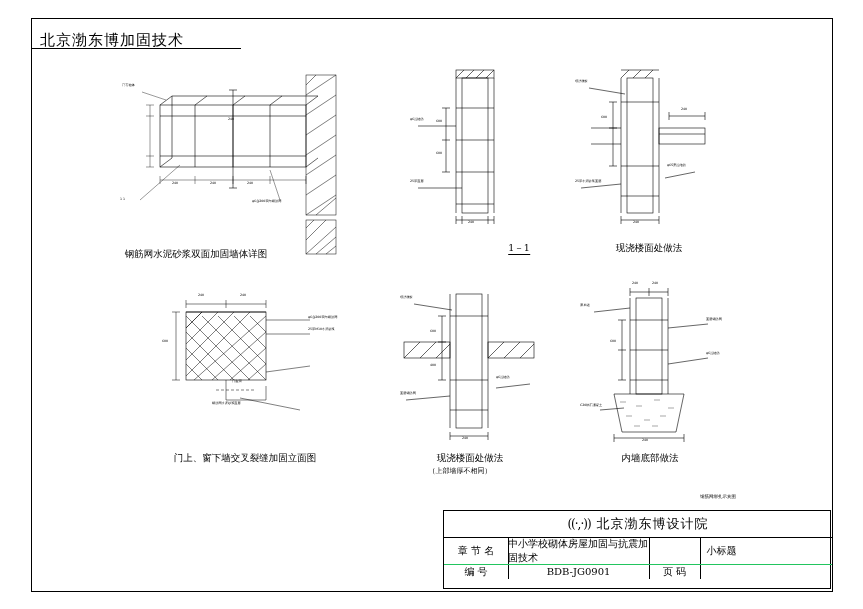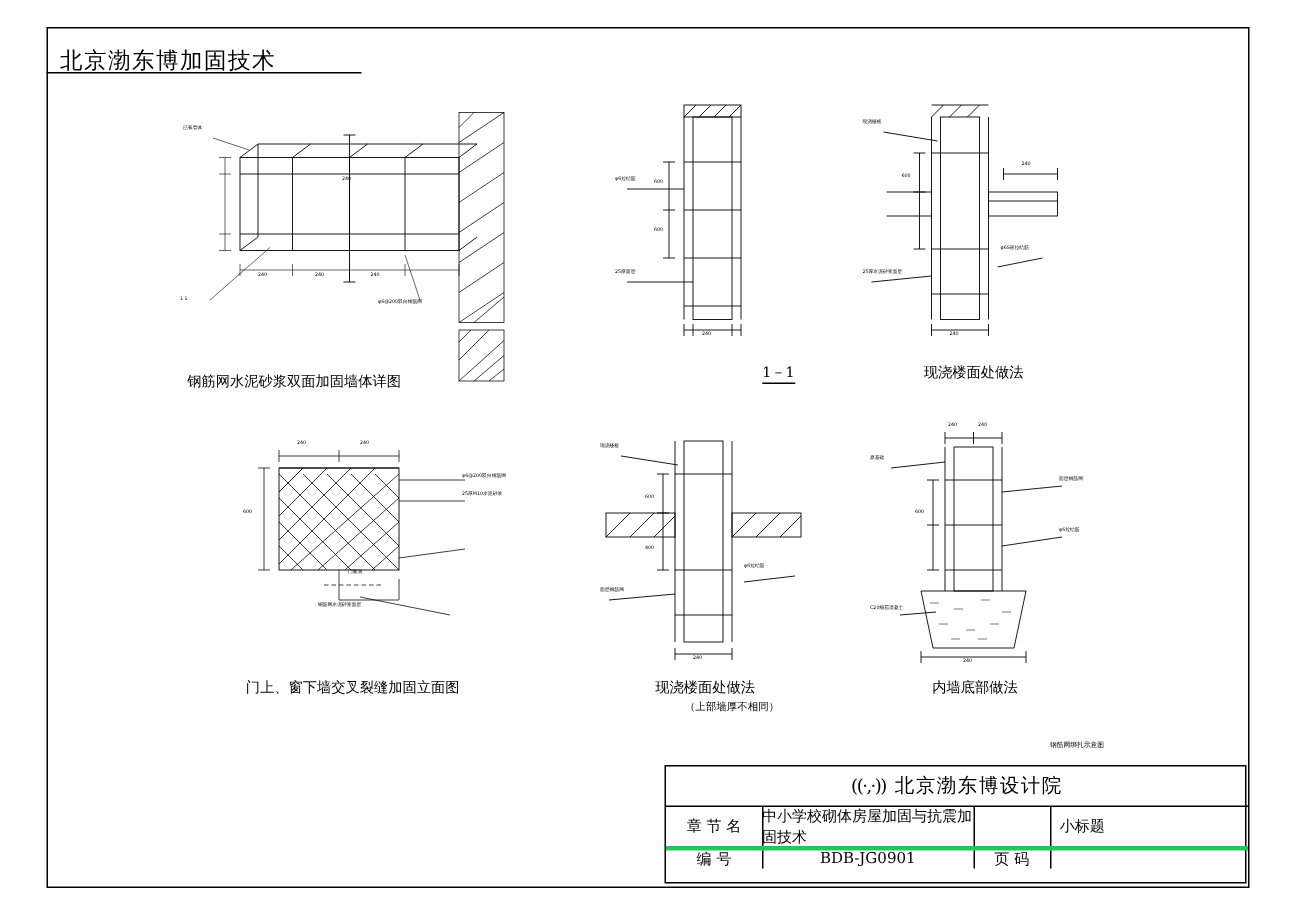--- a/index.html
+++ b/index.html
@@ -12,21 +12,21 @@
   .cap{position:absolute;font-family:"DejaVu Serif","Liberation Serif",serif;font-size:9.5px;color:#000;white-space:nowrap;text-align:center;}
   .cap.sub{font-size:7px;}
   .cap u{text-decoration:none;border-bottom:1px solid #000;padding-bottom:1px;}
   .tiny{position:absolute;font-size:3.2px;color:#000;white-space:nowrap;font-family:"DejaVu Sans","Liberation Sans",sans-serif;line-height:1.15;}
   svg{display:block;overflow:visible;}
   
   .tb{position:absolute;left:443px;top:510px;width:388px;height:79px;border:1px solid #000;box-sizing:border-box;}
   .tb .row{position:absolute;left:0;width:388px;height:26.3px;box-sizing:border-box;}
   .tb .row.r1{top:0;height:26.3px;}
   .tb .row.r2{top:26.3px;height:26.3px;border-top:1px solid #000;}
-  .tb .row.r3{top:52.6px;height:15px;border-top:3px solid #22c55e;}
+  .tb .row.r3{top:52.6px;height:15px;border-top:1px solid #22c55e;}
   .tb .cell{position:absolute;top:0;bottom:0;display:flex;align-items:center;justify-content:center;font-family:"DejaVu Serif","Liberation Serif",serif;font-size:10px;box-sizing:border-box;}
   .v1{left:64px;} .v2{left:205px;} .v3{left:256px;}
   .tb .vline{position:absolute;top:0;bottom:0;width:0;border-left:1px solid #000;}
   .company{display:flex;align-items:center;justify-content:center;width:100%;height:100%;font-family:"DejaVu Serif","Liberation Serif",serif;font-size:13px;letter-spacing:1px;}
   .logo{display:inline-block;margin-right:6px;font-size:12px;letter-spacing:-1px;}
   .small9{font-size:9px;}
   .small8{font-size:7.5px;}
   .note-right{position:absolute;font-size:4.5px;white-space:nowrap;}
 </style>
 </head>
@@ -249,21 +249,21 @@
       </g>
     </svg>
     <div class="tiny" style="left:148px;top:26px;">φ6@200双向钢筋网</div>
     <div class="tiny" style="left:148px;top:38px;">25厚M10水泥砂浆</div>
     <div class="tiny" style="left:52px;top:112px;">钢筋网水泥砂浆面层</div>
     <div class="tiny" style="left:72px;top:90px;">门窗洞</div>
     <div class="tiny" style="left:38px;top:4px;">240</div>
     <div class="tiny" style="left:80px;top:4px;">240</div>
     <div class="tiny" style="left:2px;top:50px;">600</div>
   </div>
-  <div class="cap" style="left:235px;top:452px;transform:translateX(-50%);">门上、窗下墙交叉裂缝加固立面图</div>
+  <div class="cap" style="left:245px;top:452px;transform:translateX(-50%);">门上、窗下墙交叉裂缝加固立面图</div>
 
   <div class="fig" style="left:400px;top:288px;width:150px;height:155px;">
     <svg width="150" height="155" viewBox="0 0 150 155">
       <g stroke="#000" stroke-width="0.6" fill="none">
         <rect x="56" y="6" width="26" height="134"></rect>
         <line x1="50" y1="6" x2="50" y2="140"></line>
         <line x1="88" y1="6" x2="88" y2="140"></line>
 
         <rect x="88" y="54" width="46" height="16"></rect>
         <rect x="4" y="54" width="46" height="16"></rect>
@@ -293,21 +293,21 @@
       </g>
     </svg>
     <div class="tiny" style="left:0px;top:8px;">现浇楼板</div>
     <div class="tiny" style="left:96px;top:88px;">φ6拉结筋</div>
     <div class="tiny" style="left:0px;top:104px;">面层钢筋网</div>
     <div class="tiny" style="left:30px;top:42px;">600</div>
     <div class="tiny" style="left:30px;top:76px;">400</div>
     <div class="tiny" style="left:62px;top:149px;">240</div>
   </div>
   <div class="cap" style="left:470px;top:452px;transform:translateX(-50%);">现浇楼面处做法</div>
-  <div class="cap sub" style="left:488px;top:466px;transform:translateX(-50%);">（上部墙厚不相同）</div>
+  <div class="cap sub" style="left:460px;top:466px;transform:translateX(-50%);">（上部墙厚不相同）</div>
 
   <div class="fig" style="left:580px;top:288px;width:160px;height:155px;">
     <svg width="160" height="155" viewBox="0 0 160 155">
       <g stroke="#000" stroke-width="0.6" fill="none">
         <rect x="56" y="10" width="26" height="96"></rect>
         <line x1="50" y1="10" x2="50" y2="106"></line>
         <line x1="88" y1="10" x2="88" y2="106"></line>
 
         <path d="M34 106 L104 106 L96 144 L42 144 Z"></path>
 

